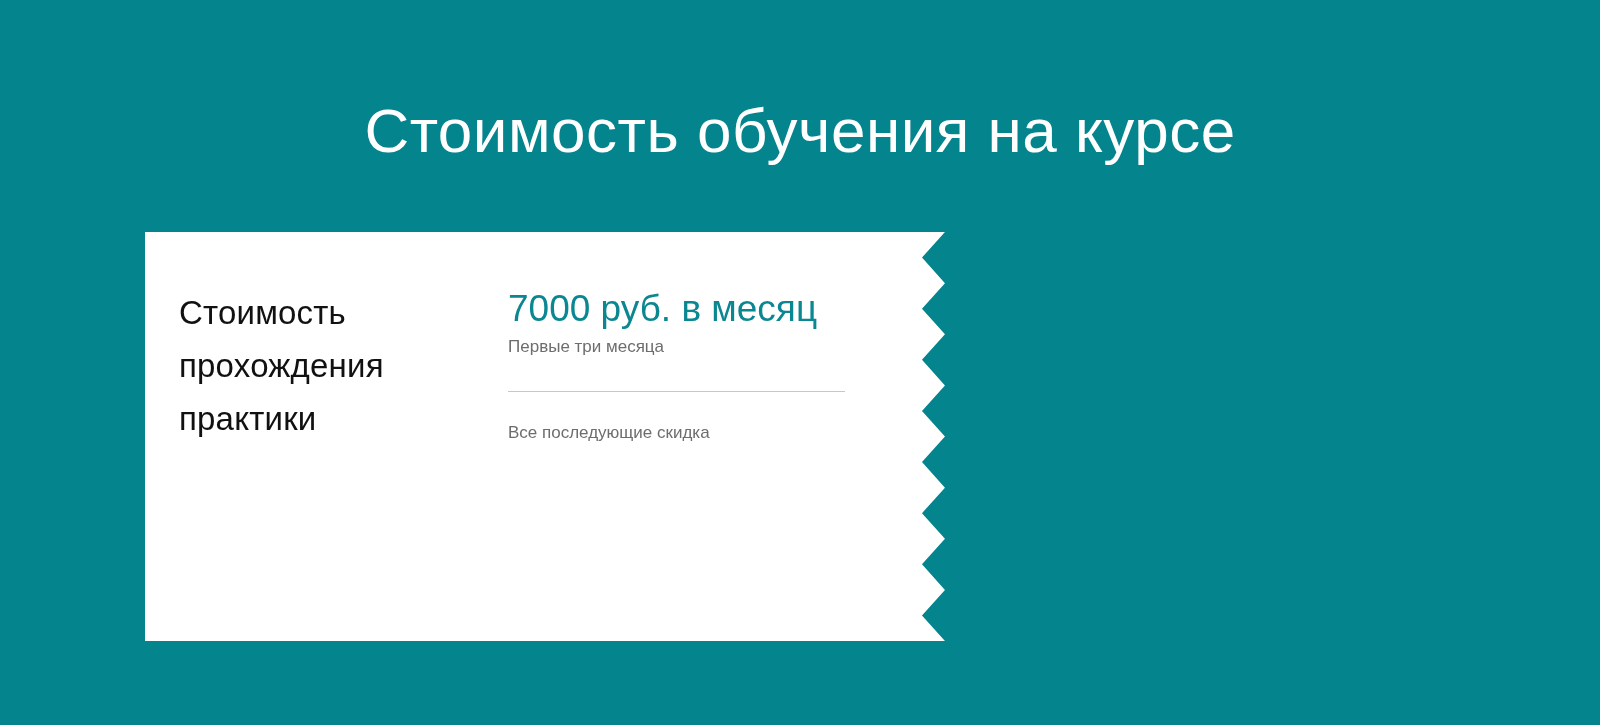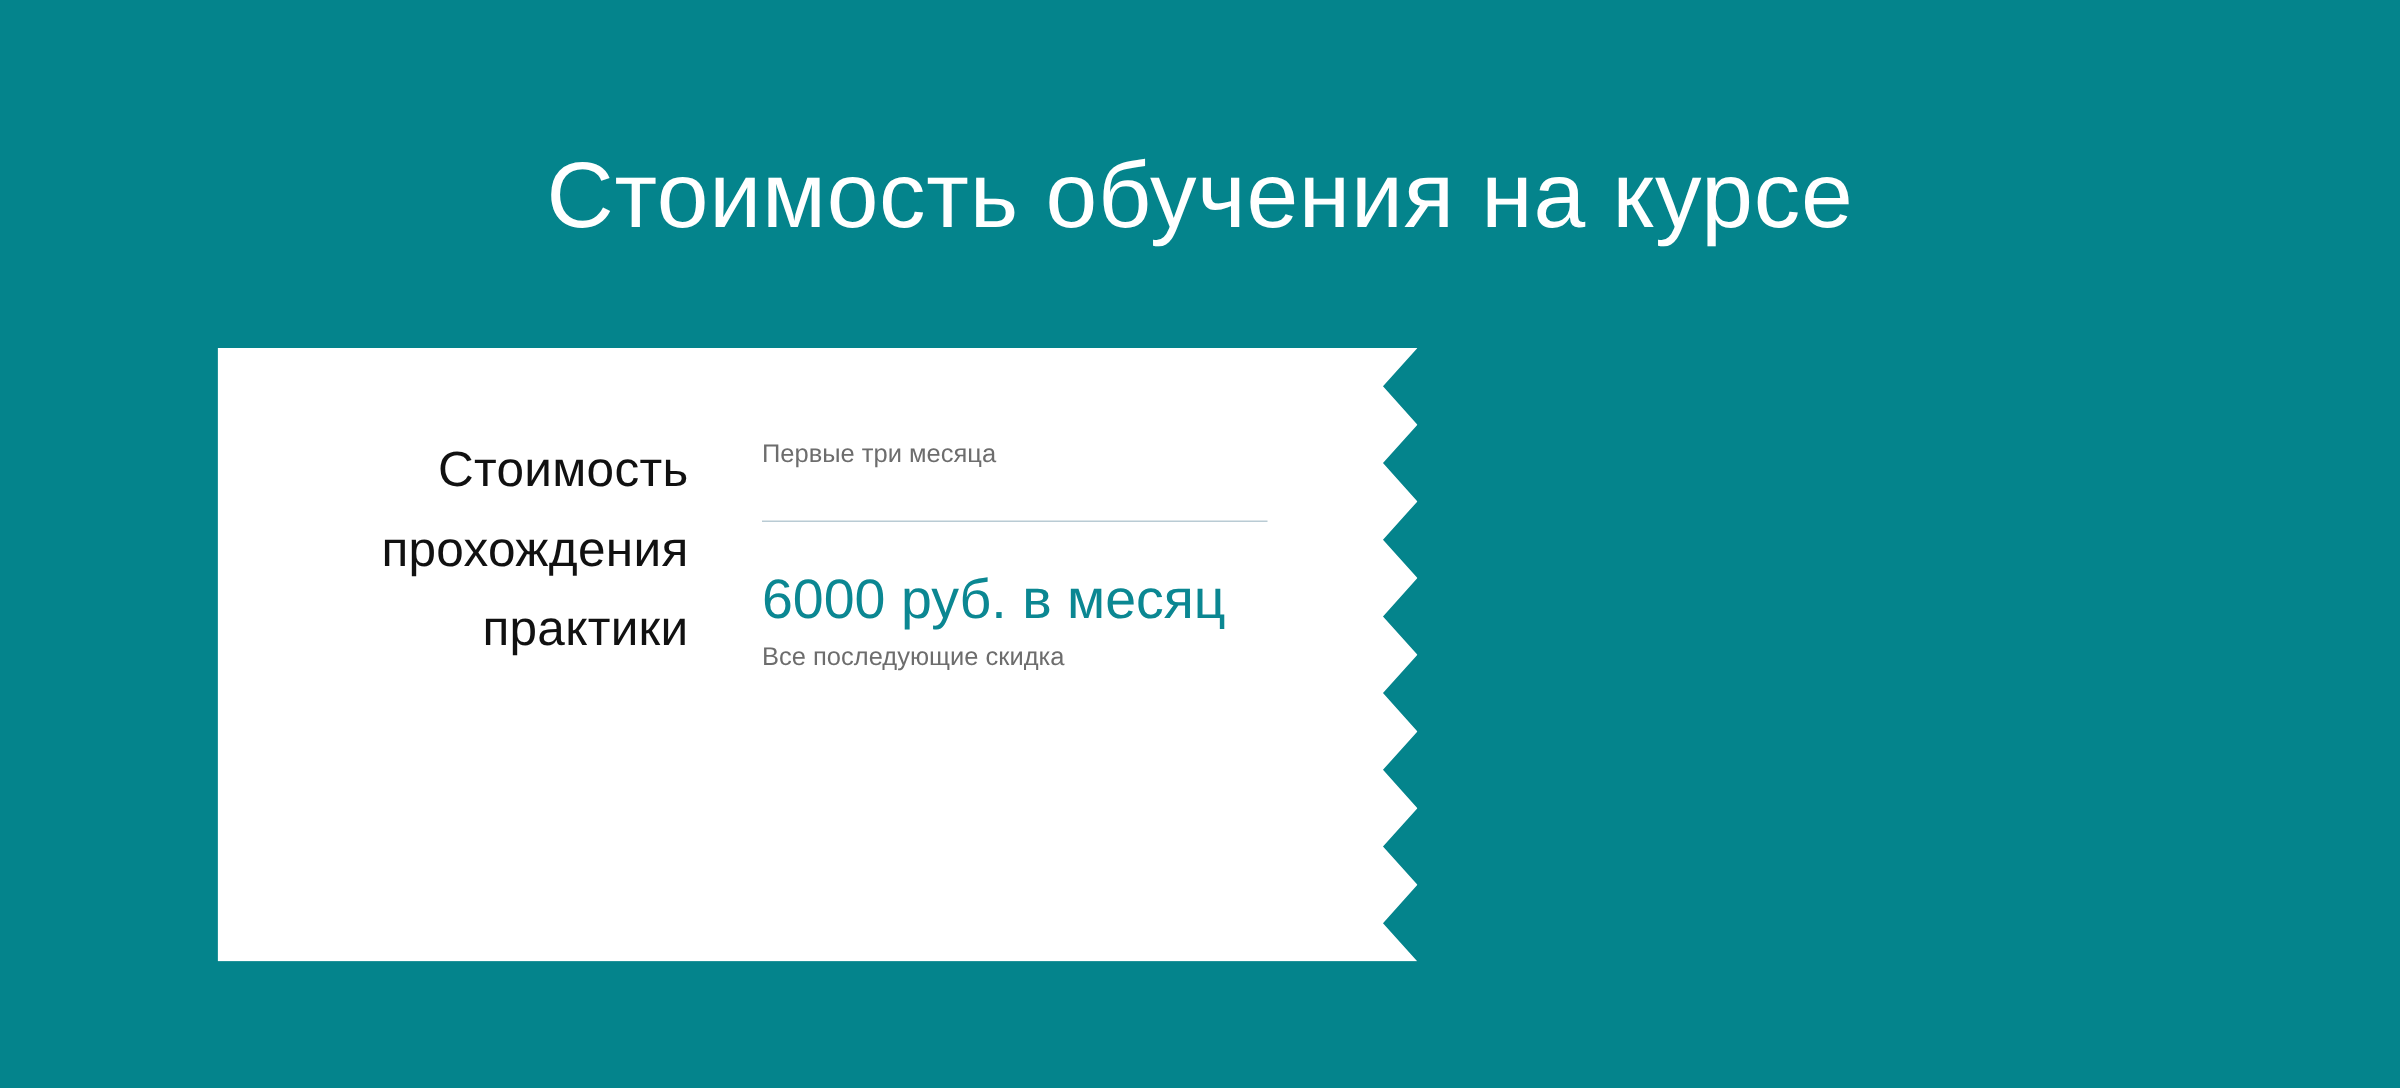--- a/index.html
+++ b/index.html
@@ -77,21 +77,20 @@
   #card-heading {
     position: absolute;
     left: 34px;
     top: 54px;
     width: 280px;
     color: #111111;
     font-size: 33px;
     font-weight: 400;
     line-height: 53px;
     letter-spacing: 0.2px;
-    text-align: right;
   }
 
   
   #tariffs {
     position: absolute;
     left: 363px;
     top: 55px;
     width: 420px;
   }
   .tariff-amount {
@@ -137,27 +136,27 @@
   <h1 id="slide-title">Стоимость обучения на курсе</h1>
 
   <div id="price-card">
     <div id="price-card-bg"></div>
 
     <div id="card-heading">Стоимость прохождения практики</div>
 
     <div id="tariffs">
 
       <div class="tariff-row">
+        <div class="tariff-amount">7000 руб. в месяц</div>
         <div class="tariff-note">Первые три месяца</div>
       </div>
 
       <div id="tariff-divider"></div>
 
       <div class="tariff-row">
-        <div class="tariff-amount">6000 руб. в месяц</div>
         <div class="tariff-note">Все последующие скидка</div>
       </div>
 
     </div>
   </div>
 
 
 </div>
 
 </body></html>

